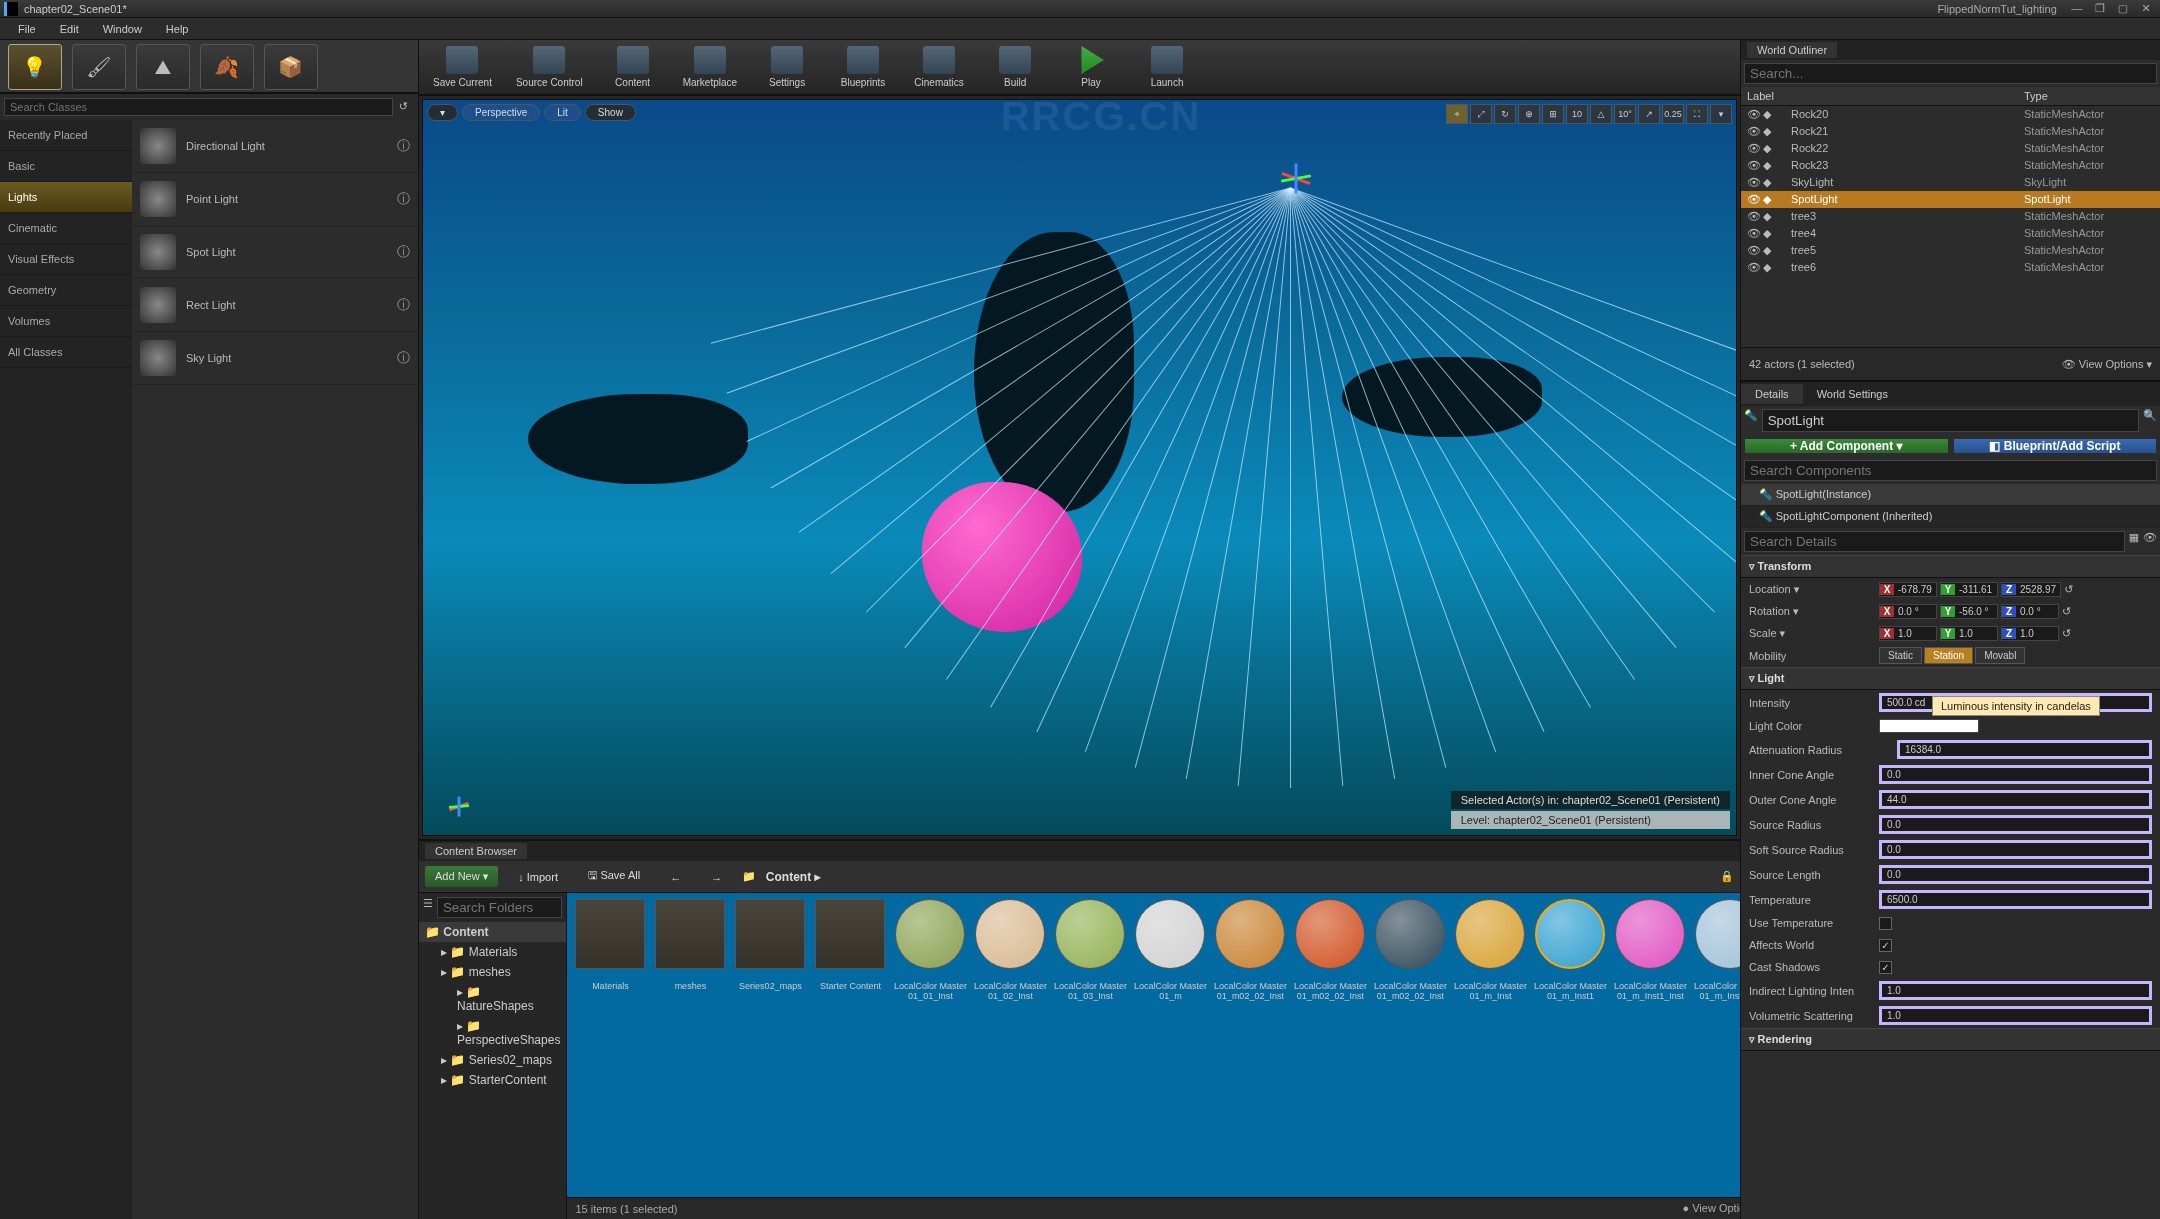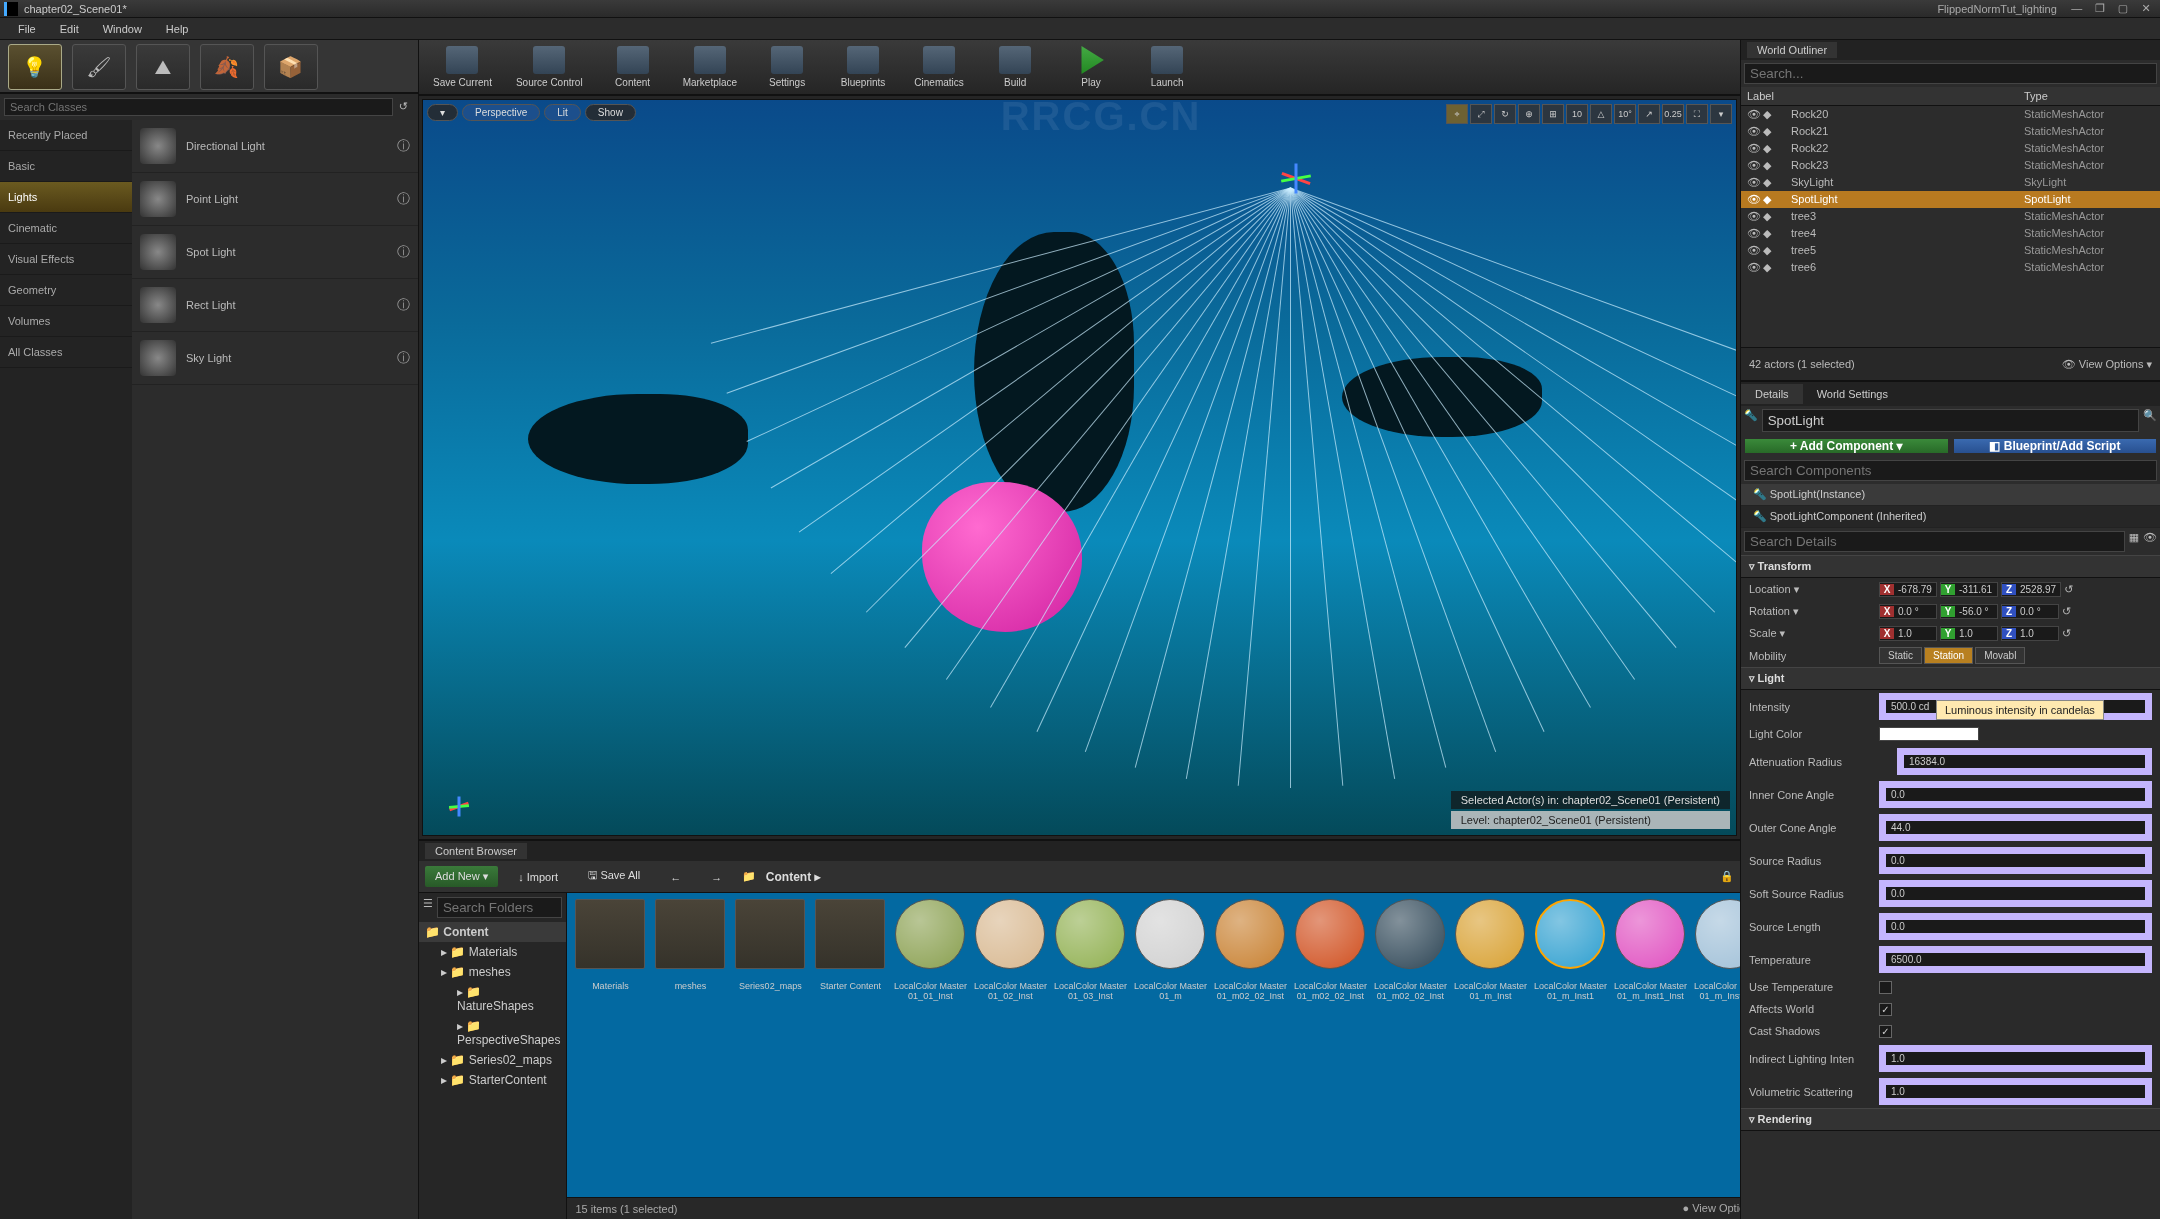--- a/index.html
+++ b/index.html
@@ -99,35 +99,35 @@
 .det-tabs{height:24px;background:#222;display:flex;align-items:center}
 .det-tabs span{padding:4px 14px;font-size:11px;color:#ccc;cursor:pointer}
 .det-tabs span.active{background:#333}
 .det-name{padding:3px;display:flex;gap:4px}
 .det-name input{flex:1;background:#1a1a1a;border:1px solid #444;padding:3px 5px;color:#ccc}
 .det-btns{padding:4px;display:flex;gap:6px}
 .det-btns .b{flex:1;text-align:center;font-size:12px;font-weight:bold;color:#fff;border-radius:0;cursor:pointer}
 .det-btns .add{background:linear-gradient(#3a8a3a,#286a28)}
 .det-btns .bp{background:linear-gradient(#3a6ab0,#285090)}
 .comp-list{background:#262626}
-.comp-row{padding:4px 12px;font-size:11px;color:#ccc;border-bottom:1px solid #222}
+.comp-row{padding:4px 18px;font-size:11px;color:#ccc;border-bottom:1px solid #222}
 .comp-row.sel{background:#3a3a3a}
 .det-search{padding:3px}
 .det-search input{width:100%;background:#1a1a1a;border:1px solid #444;padding:2px 5px;color:#999}
 .props{flex:1;overflow:auto}
 .prop-section{background:#2a2a2a}
 .prop-hdr{background:#333;padding:4px 8px;font-size:11px;font-weight:bold;color:#ddd;border-top:1px solid #444;border-bottom:1px solid #111}
 .prop-row{display:flex;align-items:center;padding:3px 8px;min-height:22px}
 .prop-row .plbl{width:130px;font-size:11px;color:#bbb}
 .prop-row .pval{flex:1;display:flex;gap:3px;align-items:center}
 .vec-chip{display:flex;align-items:center;background:#1a1a1a;border:1px solid #444;font-size:10px}
 .vec-chip .ax{width:14px;text-align:center;color:#fff;font-weight:bold}
 .vec-chip .ax.x{background:#a03030}.vec-chip .ax.y{background:#30a030}.vec-chip .ax.z{background:#3050c0}
 .vec-chip .v{padding:1px 4px;color:#ccc;min-width:42px}
-.num-input{flex:1;background:#1a1a1a;border:7px solid #c4b5fd;padding:1px 5px;color:#ccc;font-size:10px}
+.num-input{flex:1;background:#1a1a1a;border:3px solid #c4b5fd;padding:1px 5px;color:#ccc;font-size:10px}
 .swatch{width:100px;height:14px;background:#fff;border:1px solid #444}
 .mob-btns{display:flex;gap:2px}
 .mob-btns .m{padding:2px 8px;background:#333;border:1px solid #555;font-size:10px;color:#ccc}
 .mob-btns .m.active{background:#b88020;color:#fff}
 .chk{width:13px;height:13px;background:#1a1a1a;border:1px solid #666}
 .chk.on::after{content:"✓";color:#ccc;font-size:10px;display:block;text-align:center;line-height:11px}
 .tooltip{position:absolute;background:#ffe9b0;color:#222;padding:3px 8px;font-size:11px;border:1px solid #888;z-index:100}
 .watermark{position:absolute;color:rgba(255,255,255,.08);font-size:40px;font-weight:bold;pointer-events:none;letter-spacing:2px}
 </style>
 </head>

